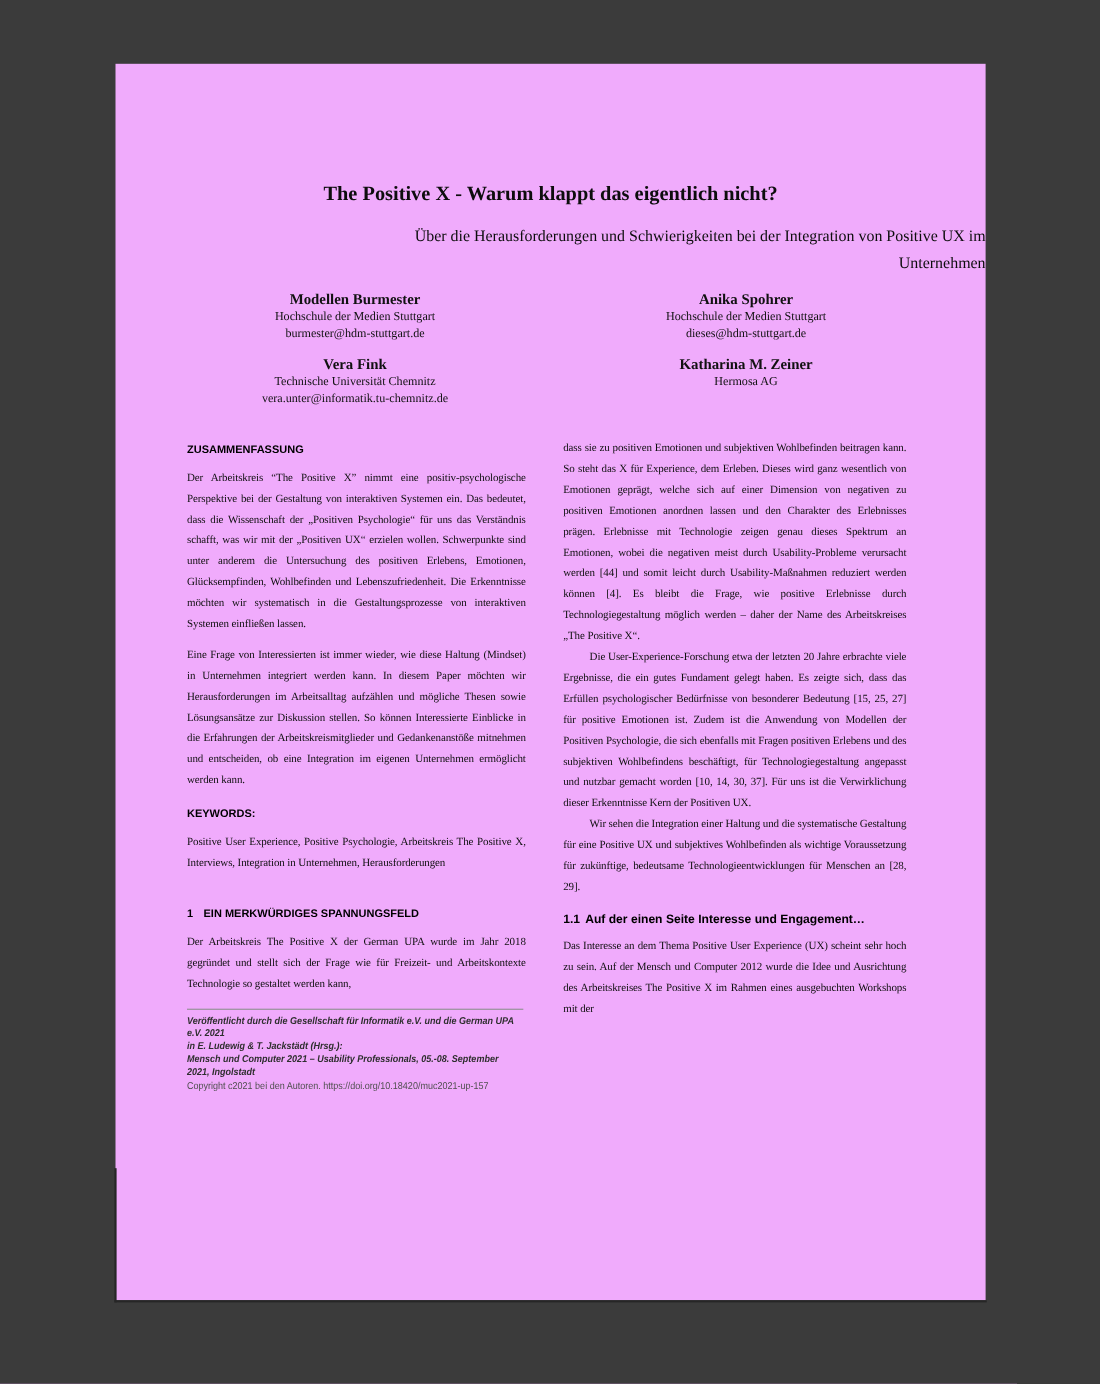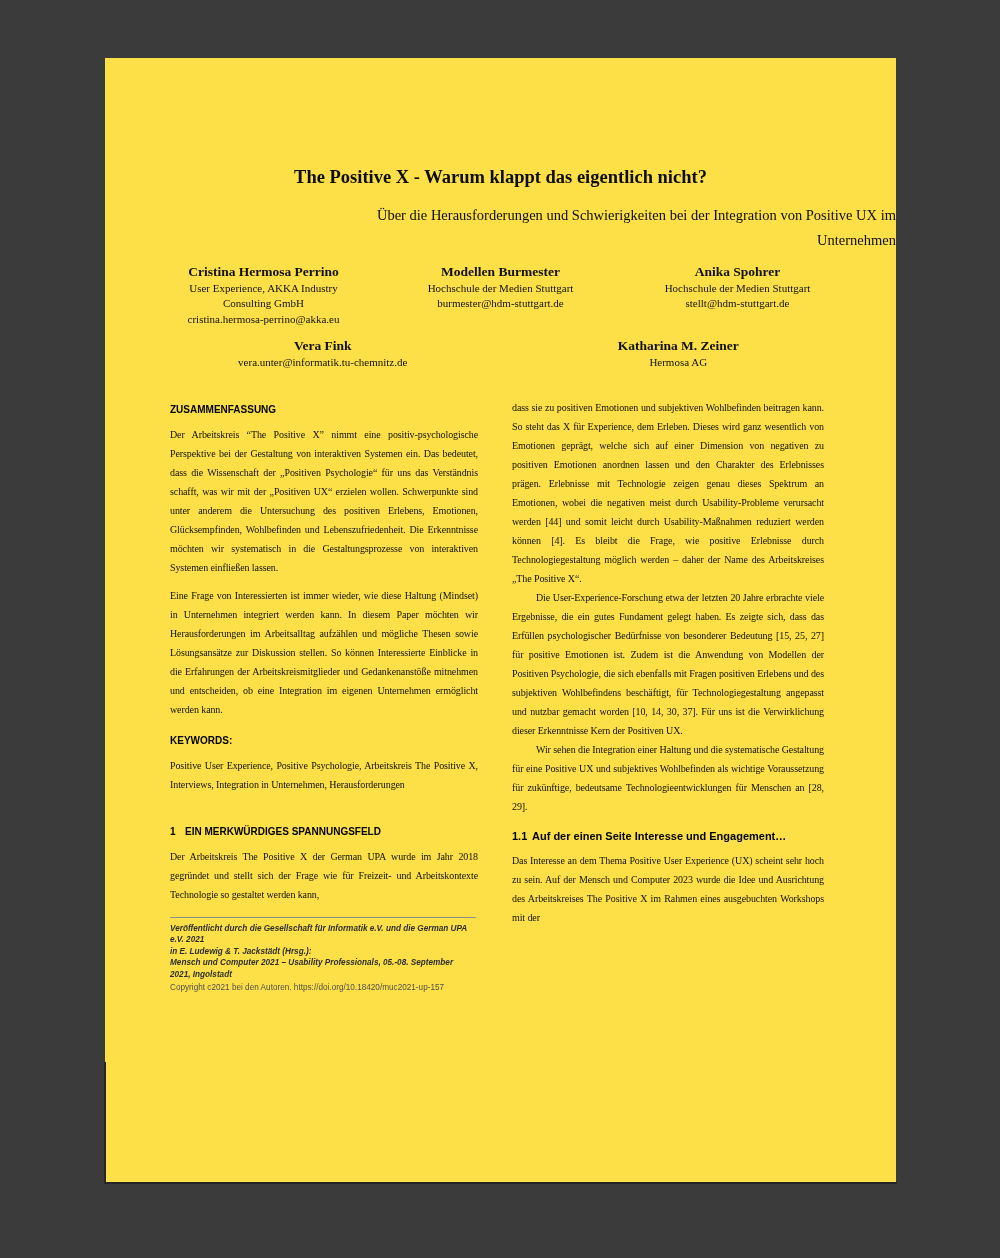--- a/index.html
+++ b/index.html
@@ -7,21 +7,21 @@
     width:1000px; height:1258px;
     background:#3b3b3b;
     position:relative;
     font-family:"Liberation Serif", serif;
     color:#111;
     overflow:hidden;
   }
   .page {
     position:absolute; left:105px; top:58px;
     width:791px; height:1124px;
-    background:#fde047;
+    background:#f0abfc;
     box-sizing:border-box;
     padding-top:94px;
   }
   
   .page::after {
     content:""; position:absolute; left:-1px; right:-1px; bottom:-2px;
     height:2px; background:#262626;
   }
   .page::before {
     content:""; position:absolute; left:-1px; top:1004px;
@@ -87,40 +87,35 @@
 <body>
 
 <div class="page">
 
   <h1 class="title">The Positive X - Warum klappt das eigentlich nicht?</h1>
   <div class="subtitle">Über die Herausforderungen und Schwierigkeiten bei der Integration von Positive UX im
 Unternehmen</div>
 
   <div class="authors-row">
     <div class="author">
-      <div class="author-name">Cristina Hermosa Perrino</div>
-      <div class="author-line">User Experience, AKKA Industry
-Consulting GmbH</div>
-      <div class="author-email">cristina.hermosa-perrino@akka.eu</div>
-    </div>
-    <div class="author">
       <div class="author-name">Modellen Burmester</div>
       <div class="author-line">Hochschule der Medien Stuttgart</div>
       <div class="author-email">burmester@hdm-stuttgart.de</div>
     </div>
     <div class="author">
       <div class="author-name">Anika Spohrer</div>
       <div class="author-line">Hochschule der Medien Stuttgart</div>
-      <div class="author-email">stellt@hdm-stuttgart.de</div>
+      <div class="author-email">dieses@hdm-stuttgart.de</div>
     </div>
   </div>
 
   <div class="authors-row second">
     <div class="author">
       <div class="author-name">Vera Fink</div>
+      <div class="author-line">Technische Universität Chemnitz</div>
       <div class="author-email">vera.unter@informatik.tu-chemnitz.de</div>
     </div>
     <div class="author">
       <div class="author-name">Katharina M. Zeiner</div>
       <div class="author-line">Hermosa AG</div>
     </div>
   </div>
 
   <div class="columns">
 
@@ -146,17 +141,17 @@
     </div>
 
     <div class="col-right">
       <p class="body">dass sie zu positiven Emotionen und subjektiven Wohlbefinden beitragen kann. So steht das X für Experience, dem Erleben. Dieses wird ganz wesentlich von Emotionen geprägt, welche sich auf einer Dimension von negativen zu positiven Emotionen anordnen lassen und den Charakter des Erlebnisses prägen. Erlebnisse mit Technologie zeigen genau dieses Spektrum an Emotionen, wobei die negativen meist durch Usability-Probleme verursacht werden [44] und somit leicht durch Usability-Maßnahmen reduziert werden können [4]. Es bleibt die Frage, wie positive Erlebnisse durch Technologiegestaltung möglich werden – daher der Name des Arbeitskreises „The Positive X“.</p>
       <p class="body indent">Die User-Experience-Forschung etwa der letzten 20 Jahre erbrachte viele Ergebnisse, die ein gutes Fundament gelegt haben. Es zeigte sich, dass das Erfüllen psychologischer Bedürfnisse von besonderer Bedeutung [15, 25, 27] für positive Emotionen ist. Zudem ist die Anwendung von Modellen der Positiven Psychologie, die sich ebenfalls mit Fragen positiven Erlebens und des subjektiven Wohlbefindens beschäftigt, für Technologiegestaltung angepasst und nutzbar gemacht worden [10, 14, 30, 37]. Für uns ist die Verwirklichung dieser Erkenntnisse Kern der Positiven UX.</p>
       <p class="body indent">Wir sehen die Integration einer Haltung und die systematische Gestaltung für eine Positive UX und subjektives Wohlbefinden als wichtige Voraussetzung für zukünftige, bedeutsame Technologieentwicklungen für Menschen an [28, 29].</p>
 
       <h3 class="subsec-head">
         <span class="subsec-num">1.1</span><span>Auf der einen Seite Interesse und Engagement…</span>
       </h3>
-      <p class="body">Das Interesse an dem Thema Positive User Experience (UX) scheint sehr hoch zu sein. Auf der Mensch und Computer 2023 wurde die Idee und Ausrichtung des Arbeitskreises The Positive X im Rahmen eines ausgebuchten Workshops mit der</p>
+      <p class="body">Das Interesse an dem Thema Positive User Experience (UX) scheint sehr hoch zu sein. Auf der Mensch und Computer 2012 wurde die Idee und Ausrichtung des Arbeitskreises The Positive X im Rahmen eines ausgebuchten Workshops mit der</p>
     </div>
 
   </div>
 </div>
 
 </body></html>

